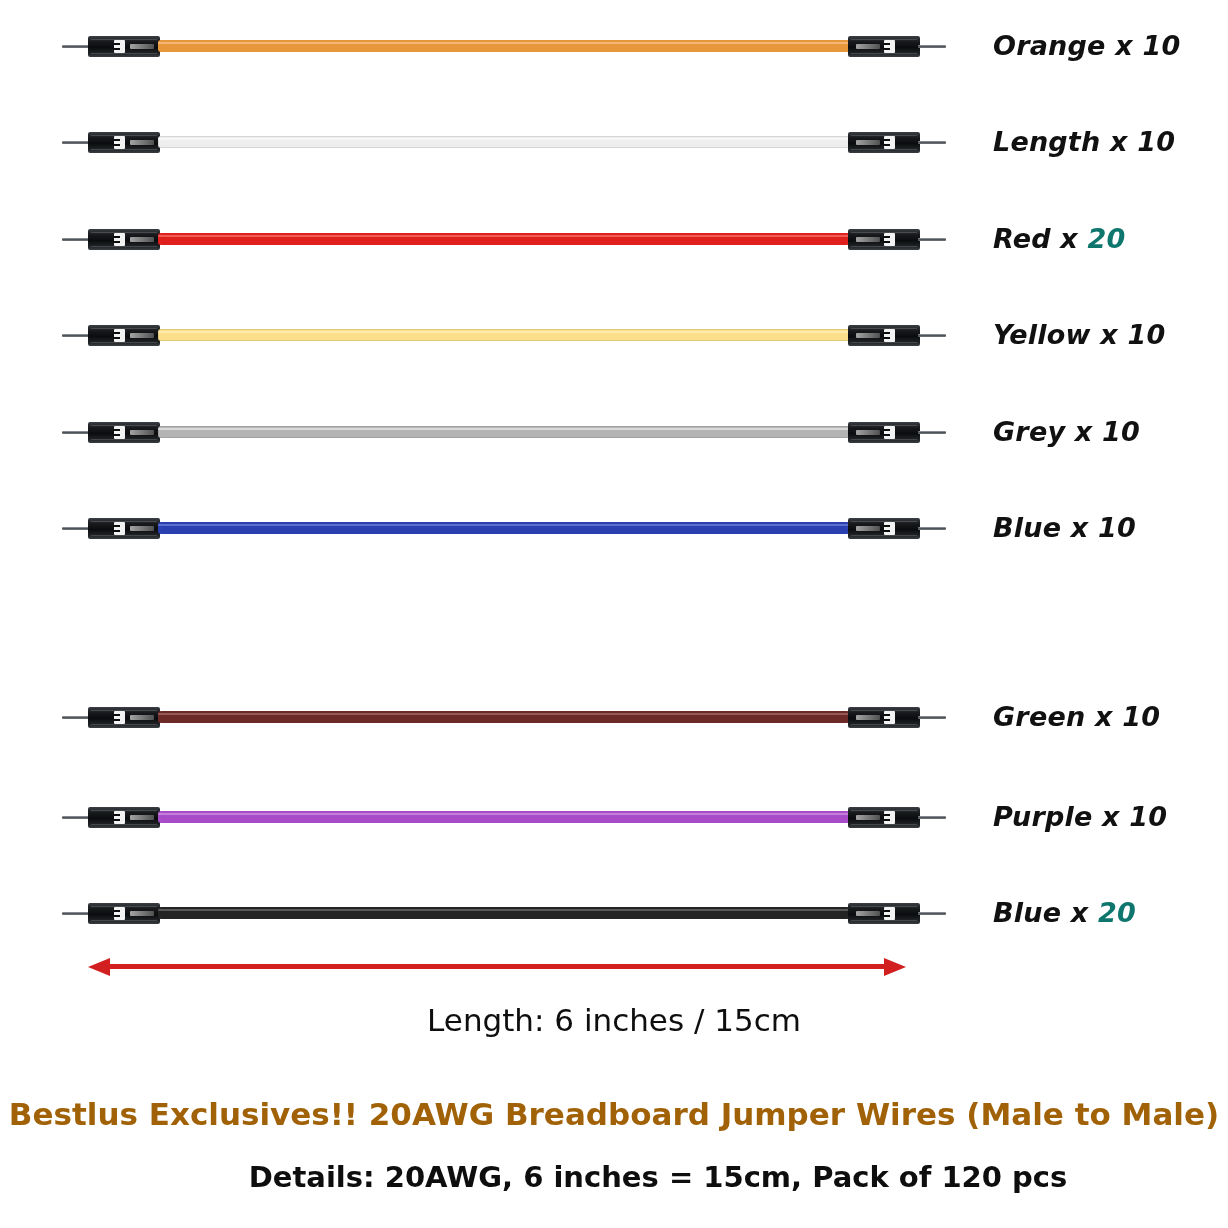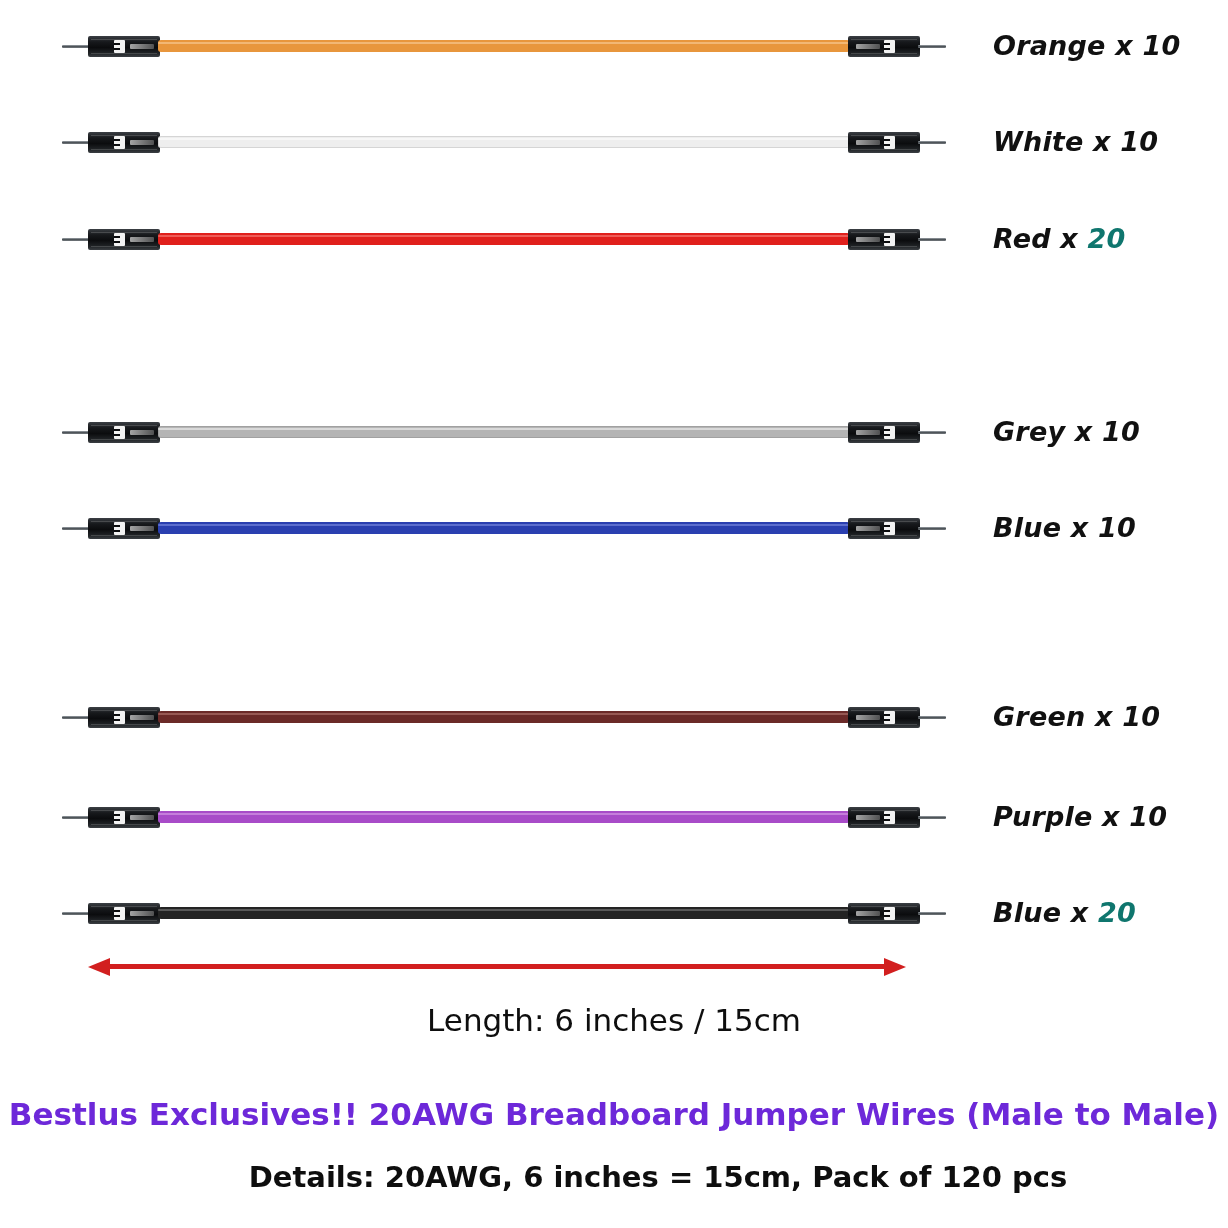--- a/index.html
+++ b/index.html
@@ -187,21 +187,21 @@
   #length-caption {
     top: 1002px;
     font-size: 31px;
     font-weight: normal;
     color: #0e0e0e;
   }
   #headline-caption {
     top: 1096px;
     font-size: 31px;
     font-weight: bold;
-    color: #6d28d9;
+    color: #a16207;
   }
   #details-caption {
     top: 1160px;
     font-size: 29px;
     font-weight: bold;
     color: #0e0e0e;
     padding-left: 44px;
   }
 </style>
 </head>
@@ -239,41 +239,61 @@
       <div class="wire" style="background: rgb(238, 238, 238); box-shadow: rgba(0, 0, 0, 0.1) 0px 0px 0px 1px inset;">
         <div class="gloss" style="background: rgb(255, 255, 255); opacity: 0.55;"></div>
       </div>
       <div class="housing right">
         <div class="seam a"></div>
         <div class="print"></div>
         <div class="logo"></div>
         <div class="seam b"></div>
       </div>
       <div class="pin-right"></div>
-      <div class="wire-label"><span>White</span><span> x </span><span class="qty">10</span></div>
+      <div class="wire-label"><span>Length</span><span> x </span><span class="qty">10</span></div>
     </div>
     <div class="wire-row" style="top: 217px;">
       <div class="pin-left"></div>
       <div class="housing left">
         <div class="seam a"></div>
         <div class="logo"></div>
         <div class="print"></div>
         <div class="seam b"></div>
       </div>
       <div class="wire" style="background: rgb(224, 32, 28);">
         <div class="gloss" style="background: rgb(244, 112, 107); opacity: 0.75;"></div>
       </div>
       <div class="housing right">
         <div class="seam a"></div>
         <div class="print"></div>
         <div class="logo"></div>
         <div class="seam b"></div>
       </div>
       <div class="pin-right"></div>
       <div class="wire-label"><span>Red</span><span> x </span><span class="qty hl">20</span></div>
+    </div>
+    <div class="wire-row" style="top: 313px;">
+      <div class="pin-left"></div>
+      <div class="housing left">
+        <div class="seam a"></div>
+        <div class="logo"></div>
+        <div class="print"></div>
+        <div class="seam b"></div>
+      </div>
+      <div class="wire" style="background: rgb(251, 223, 138); box-shadow: rgba(0, 0, 0, 0.1) 0px 0px 0px 1px inset;">
+        <div class="gloss" style="background: rgb(255, 243, 200); opacity: 0.55;"></div>
+      </div>
+      <div class="housing right">
+        <div class="seam a"></div>
+        <div class="print"></div>
+        <div class="logo"></div>
+        <div class="seam b"></div>
+      </div>
+      <div class="pin-right"></div>
+      <div class="wire-label"><span>Yellow</span><span> x </span><span class="qty">10</span></div>
     </div>
     <div class="wire-row" style="top: 410px;">
       <div class="pin-left"></div>
       <div class="housing left">
         <div class="seam a"></div>
         <div class="logo"></div>
         <div class="print"></div>
         <div class="seam b"></div>
       </div>
       <div class="wire" style="background: rgb(180, 180, 180); box-shadow: rgba(0, 0, 0, 0.1) 0px 0px 0px 1px inset;">

